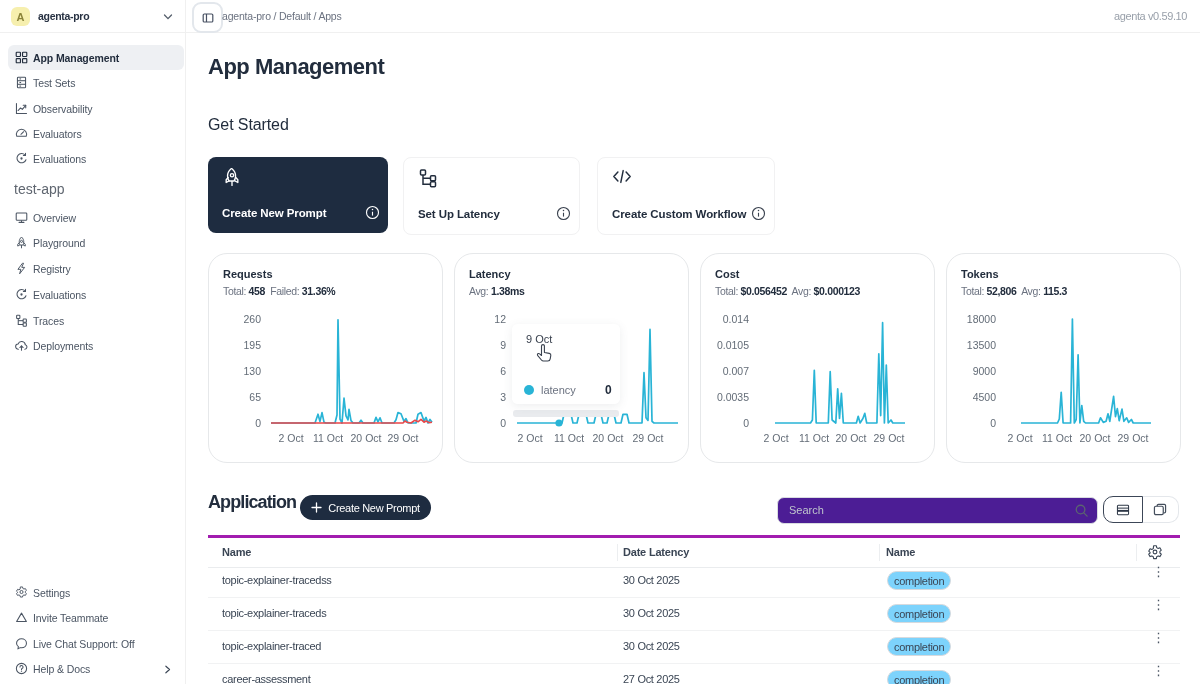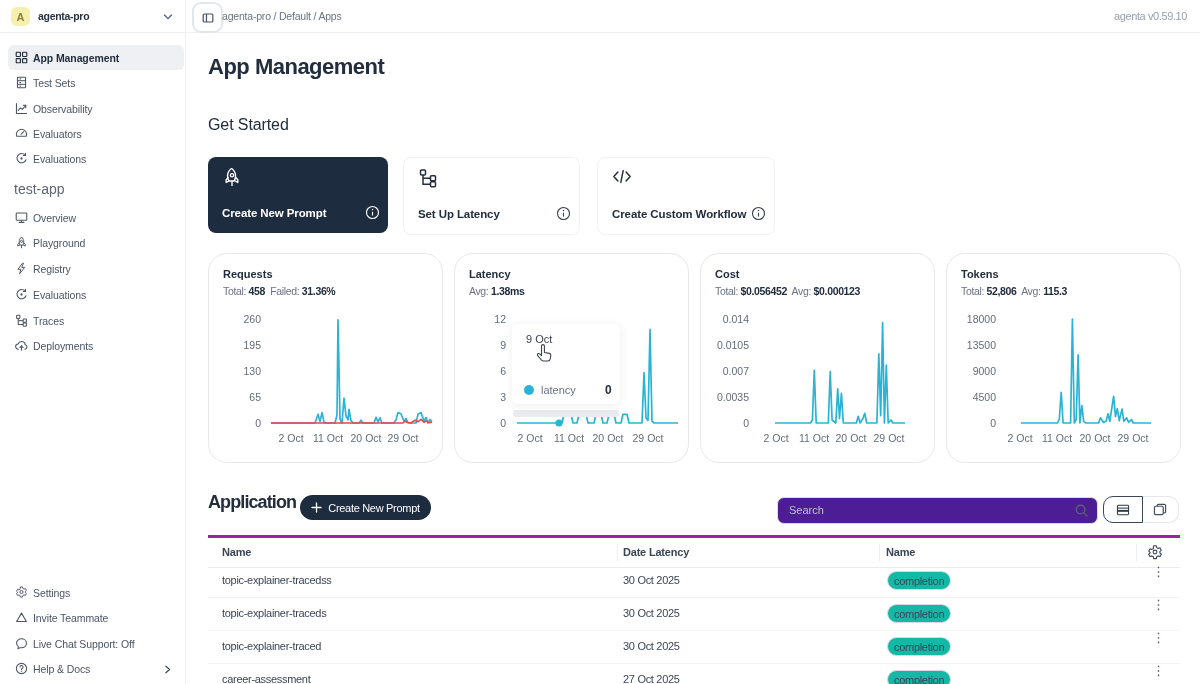--- a/index.html
+++ b/index.html
@@ -35,21 +35,21 @@
 .search{left:777px;top:497px;width:319px;height:25px;border:1px solid #d9dce1;border-radius:7px;background:#4c1d95}
 .search .ph{position:absolute;left:11px;top:6px;font-size:11px;color:#bfc5cd}
 .search svg{position:absolute;right:8px;top:5px}
 .segL{left:1103px;top:496px;width:38px;height:25px;border:1.5px solid #3c4657;border-radius:10px 0 0 10px;background:#fff;display:flex;align-items:center;justify-content:center;z-index:2}
 .segR{left:1141px;top:496px;width:37px;height:25px;border:1px solid #e4e7eb;border-left:none;border-radius:0 10px 10px 0;background:#fff;display:flex;align-items:center;justify-content:center}
 .thead{left:208px;top:535px;width:972px;height:29px;border-top:3px solid #a21caf;border-bottom:1px solid #eaecee}
 .thead span{position:absolute;top:8px;font-size:11px;letter-spacing:-0.2px;font-weight:bold;color:#3a4554}
 .vsep{position:absolute;top:6px;width:1px;height:17px;background:#eceef0}
 .trow{left:208px;width:972px;height:33px;border-bottom:1px solid #f1f2f3}
 .trow span.c{position:absolute;top:10px;font-size:11px;letter-spacing:-0.3px;color:#3a4554}
-.tag{position:absolute;left:679px;top:7px;border:1px solid #d7dade;border-radius:10px;padding:2.5px 6px;font-size:11px;letter-spacing:-0.3px;color:#3a4554;background:#14b8a6}
+.tag{position:absolute;left:679px;top:7px;border:1px solid #d7dade;border-radius:10px;padding:2.5px 6px;font-size:11px;letter-spacing:-0.3px;color:#3a4554;background:#7dd3fc}
 .dots{position:absolute;left:944px;top:4px;color:#4b5563;font-size:13px;letter-spacing:0;line-height:8px;text-align:center;width:12px}
 .tipband{left:513px;top:410px;width:106px;height:7px;background:#e9ebee;border-radius:3px}
 .tip{left:512px;top:324px;width:108px;height:80px;background:rgba(255,255,255,.96);border-radius:6px;box-shadow:0 2px 10px rgba(80,90,100,.10)}
 </style>
 </head>
 <body>
 <div class="page">
 <div class="a sidebar"></div>
 <div class="a topline"></div>
 <div class="a ava">A</div>

